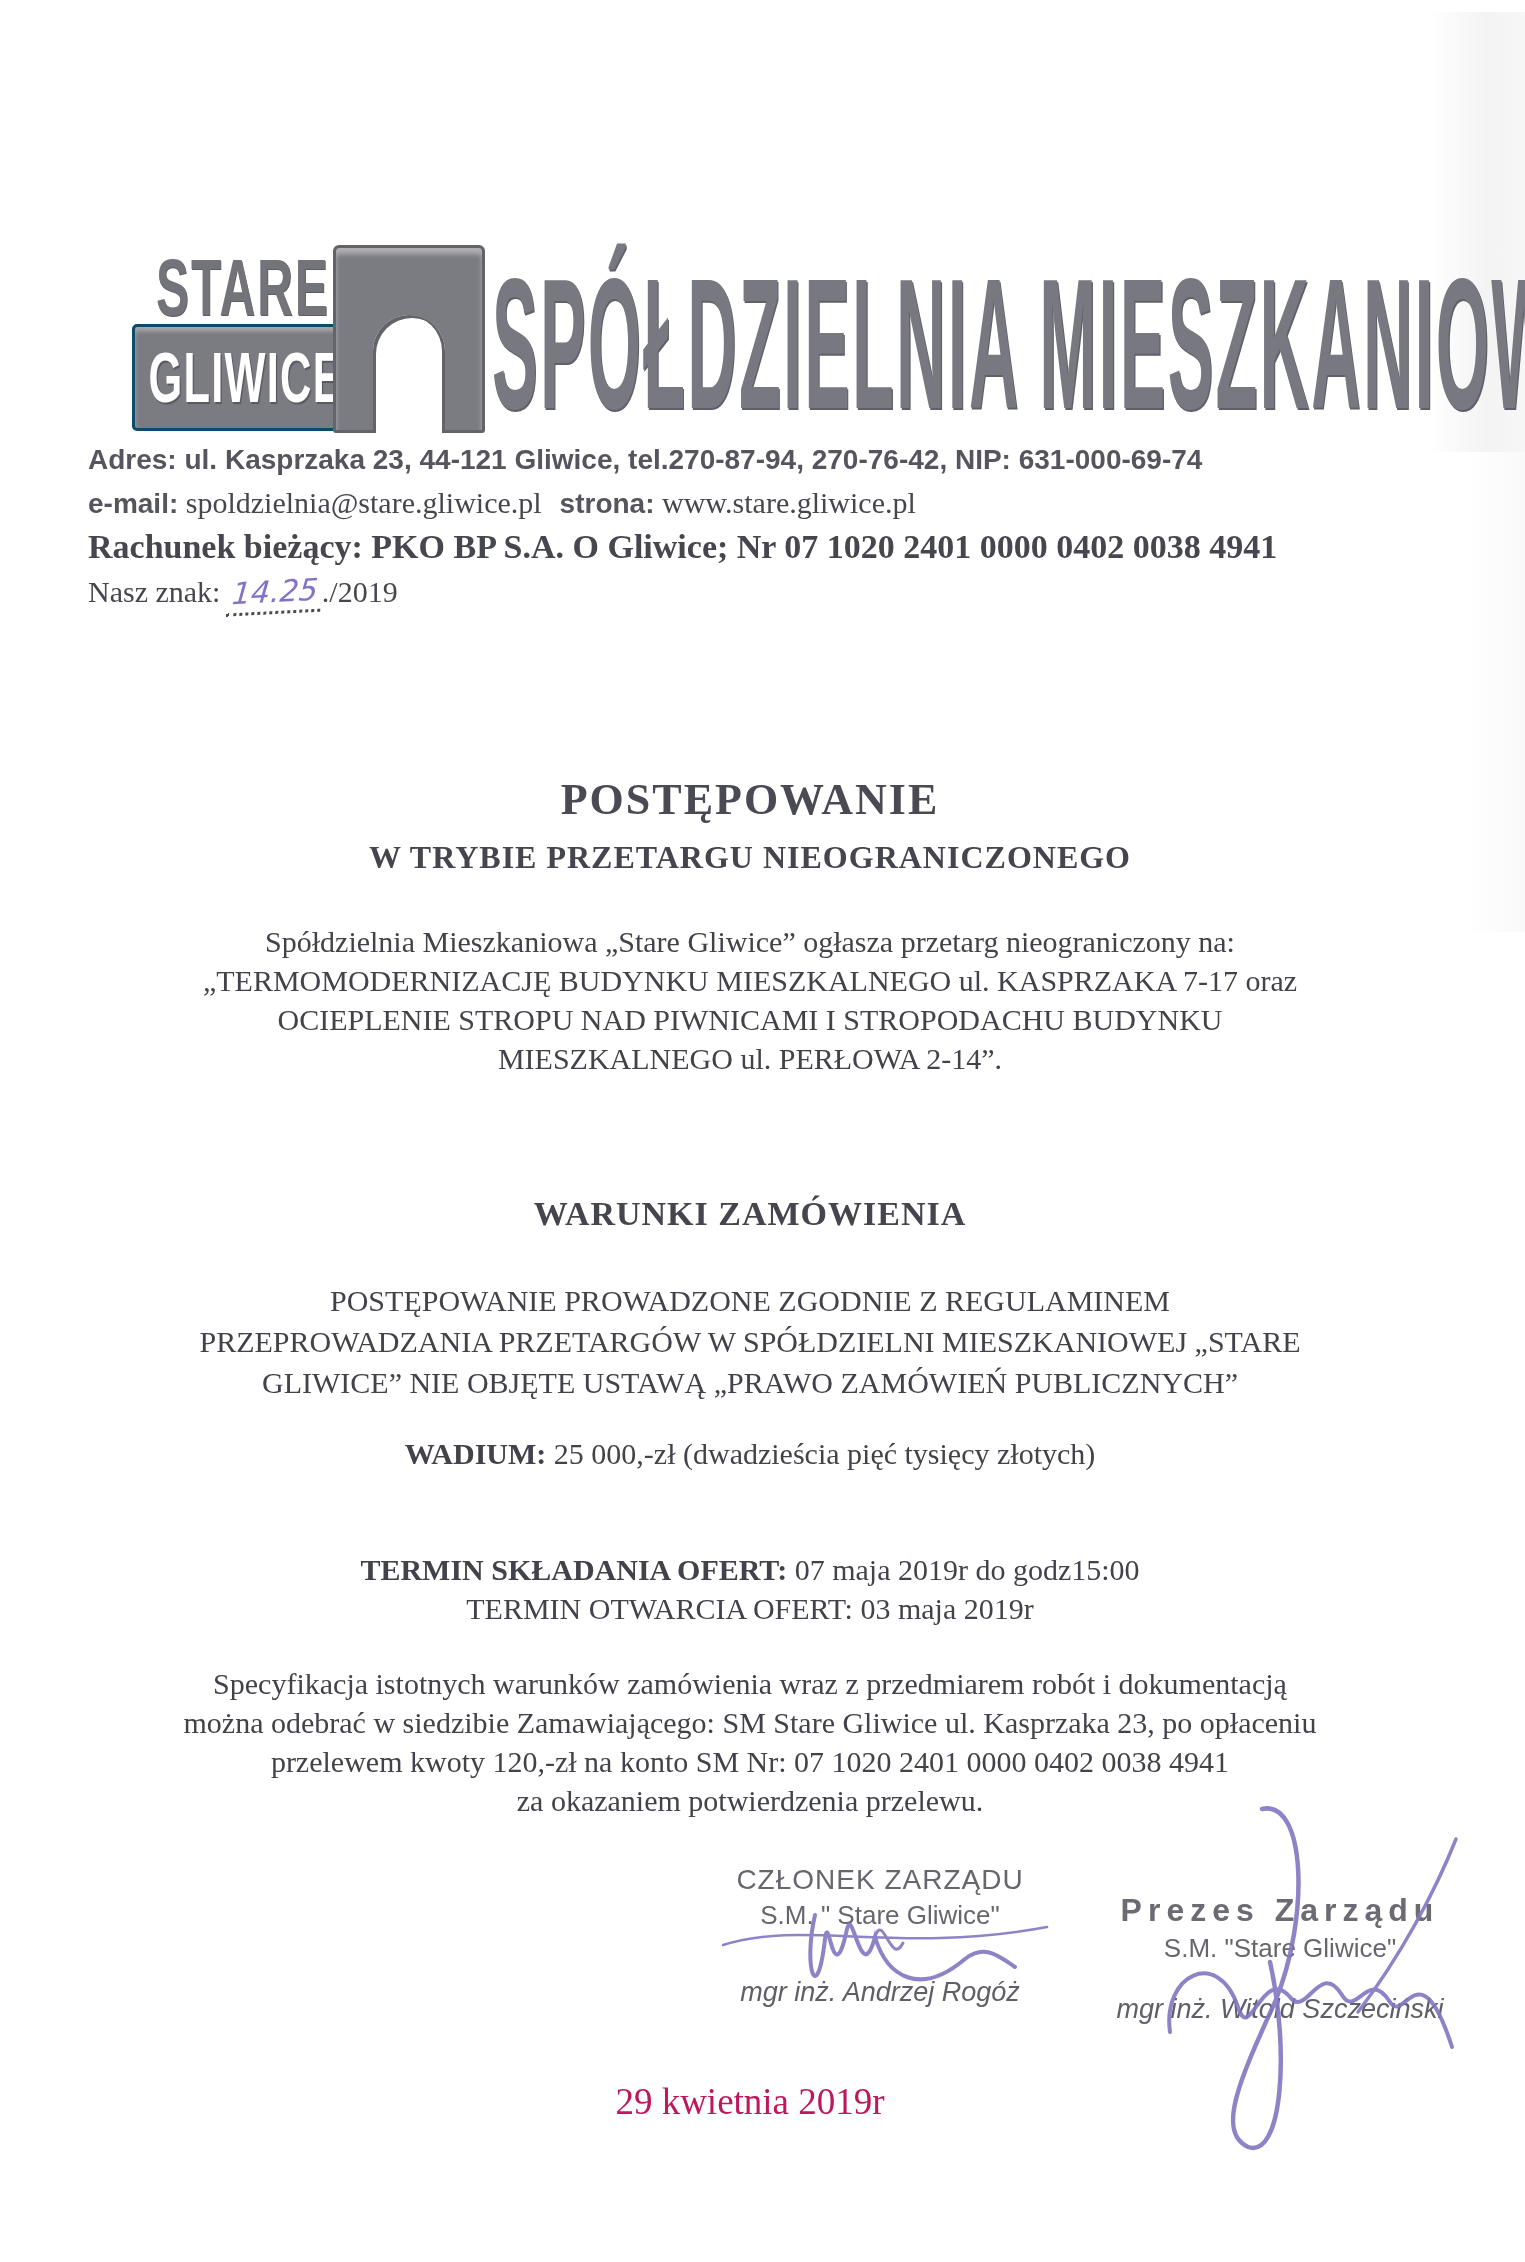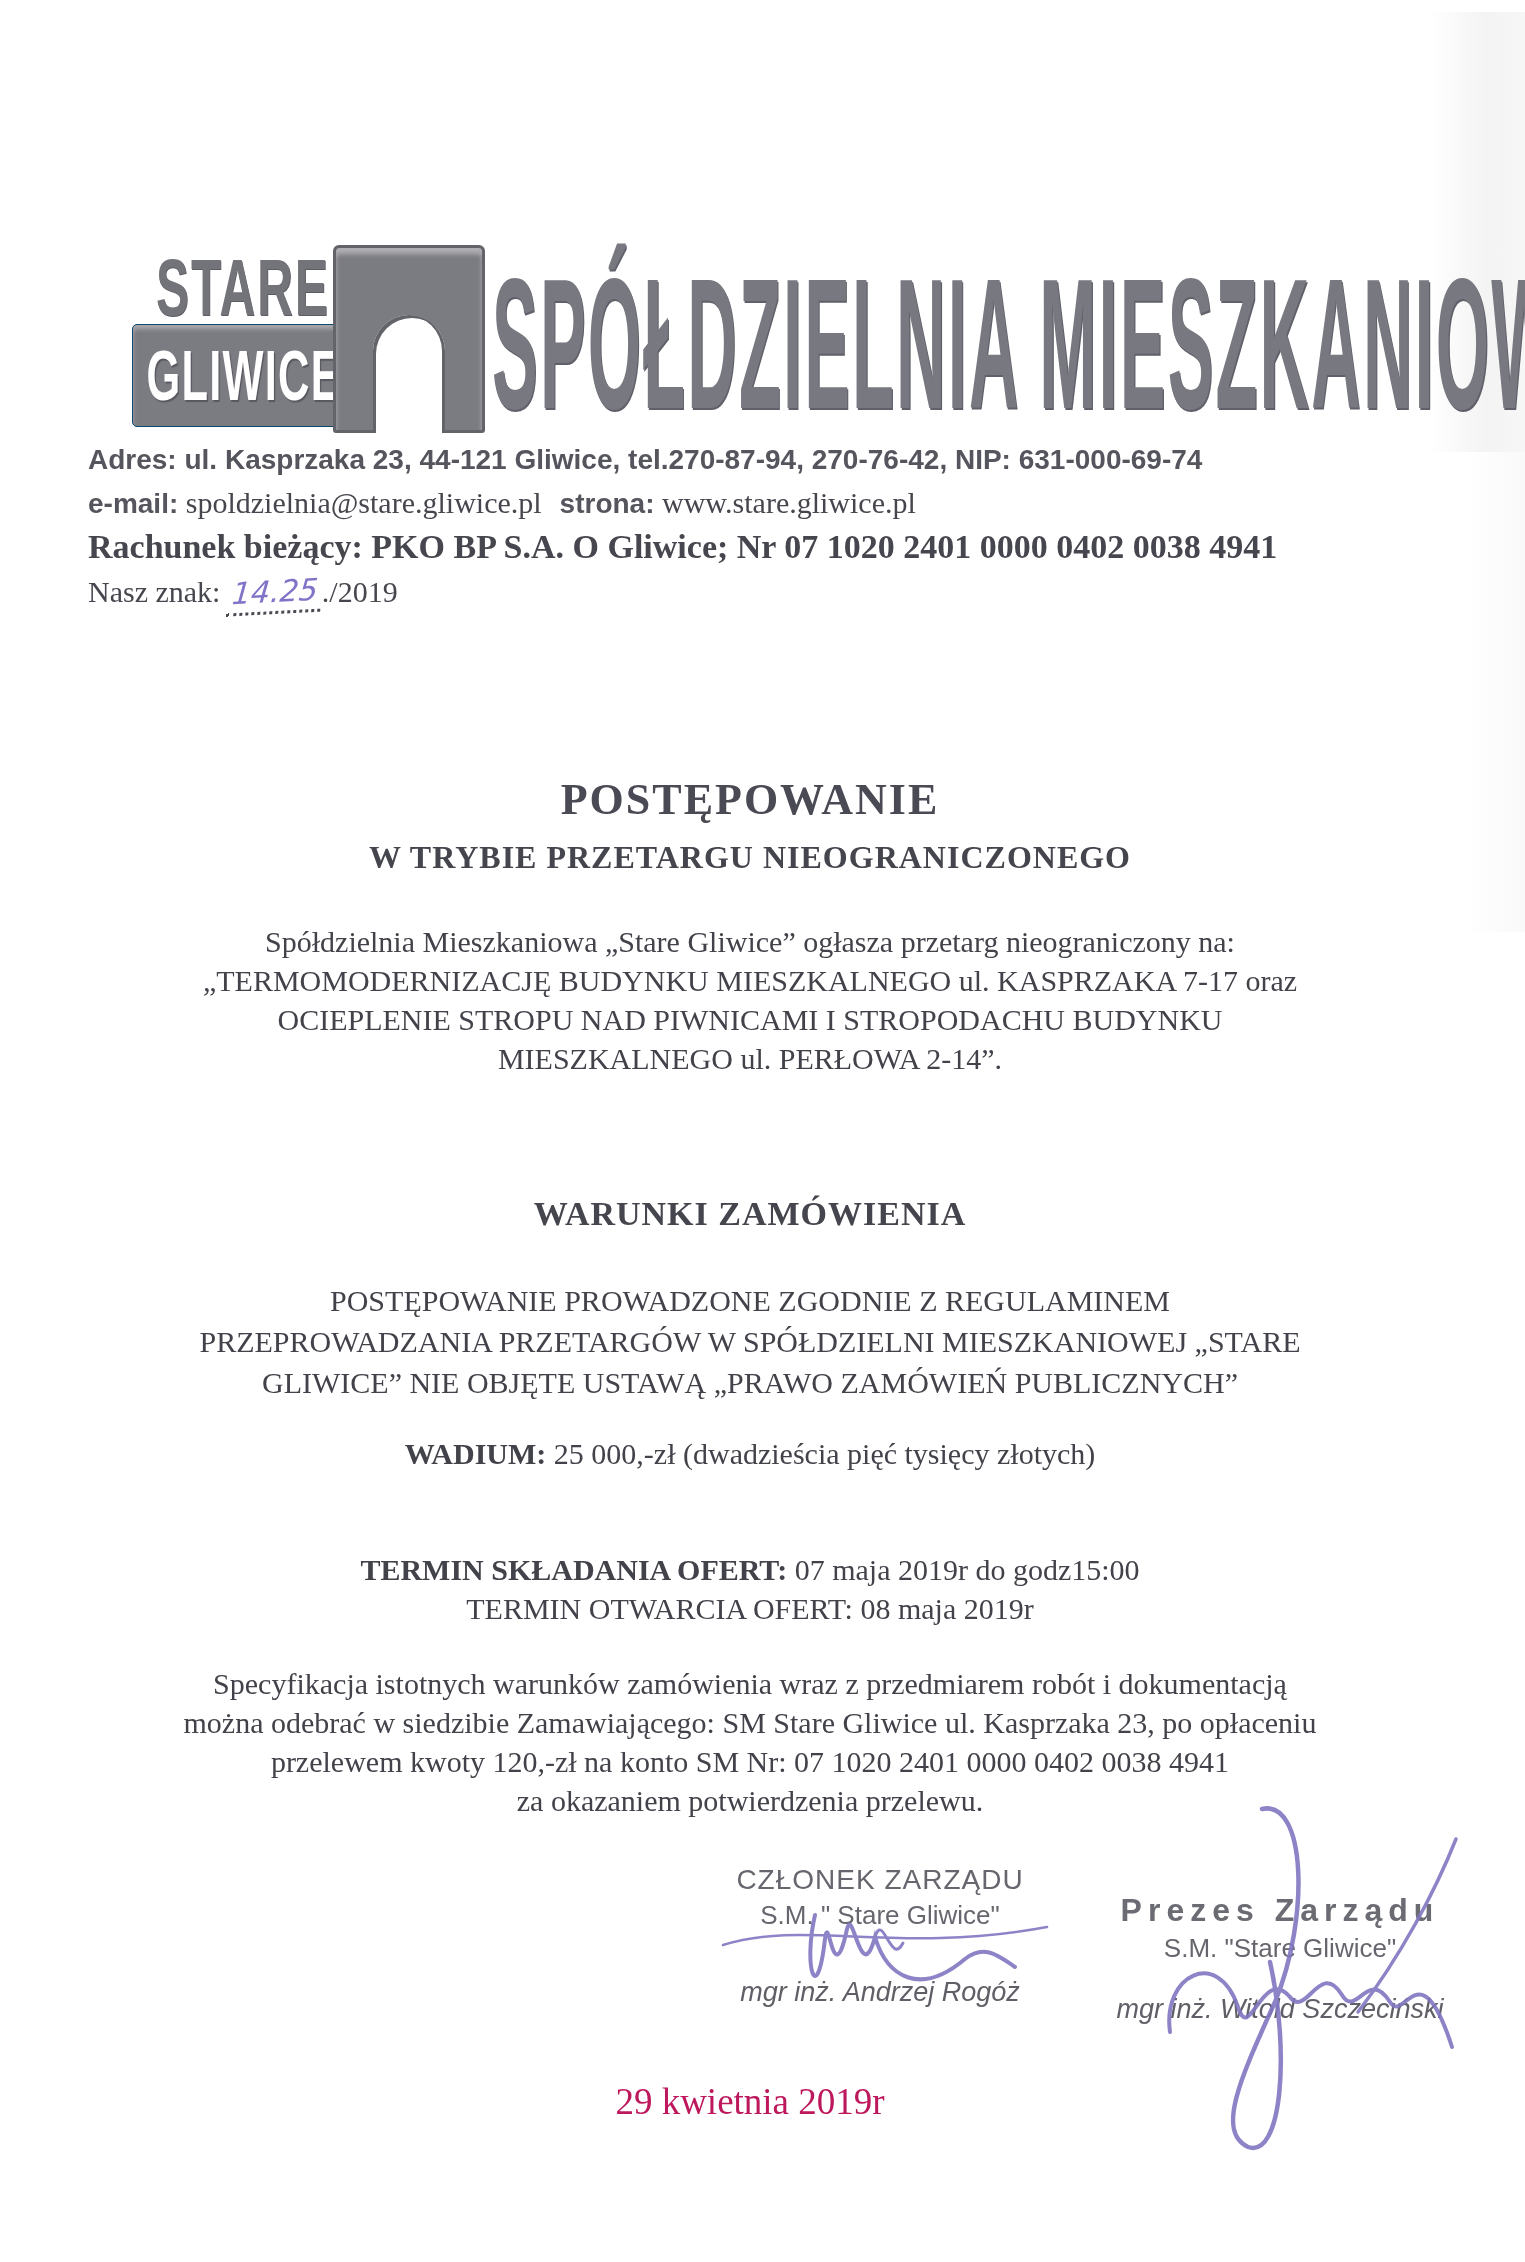--- a/index.html
+++ b/index.html
@@ -10,21 +10,21 @@
         background:linear-gradient(to right,rgba(90,90,100,0) 0%,rgba(90,90,100,0.07) 60%,rgba(90,90,100,0.05) 100%);}
   .scan-shadow-right2{position:absolute;right:0;top:440px;width:60px;height:480px;
         background:linear-gradient(to right,rgba(90,90,100,0) 0%,rgba(90,90,100,0.035) 100%);}
   
   .logo{position:absolute;left:0;top:0;}
   .logo-stare{position:absolute;left:156px;top:236px;font-family:"Liberation Sans",sans-serif;
         font-weight:bold;font-size:80px;line-height:80px;color:#73737a;letter-spacing:3px;
         transform:scaleX(0.62);transform-origin:left top;
         text-shadow:1px 1px 0 #5c5c63;}
   .logo-bar{position:absolute;left:132px;top:312px;width:222px;height:101px;background:#7b7b82;
-        border:1px solid #0c4a6e;border-radius:5px;box-shadow:inset 0 4px 4px rgba(255,255,255,.35);
+        border:3px solid #0c4a6e;border-radius:5px;box-shadow:inset 0 4px 4px rgba(255,255,255,.35);
         display:flex;align-items:center;justify-content:center;}
   .logo-bar-text{font-family:"Liberation Sans",sans-serif;font-weight:bold;font-size:70px;
         color:#ffffff;letter-spacing:2px;transform:scaleX(0.62);white-space:nowrap;
         text-shadow:2px 2px 1px rgba(60,60,70,.55);}
   .logo-arch{position:absolute;left:333px;top:233px;width:146px;height:182px;background:#7b7b82;
         border:3px solid #63636a;border-radius:6px 6px 3px 3px;
         box-shadow:inset 0 6px 5px rgba(255,255,255,.4);}
   .logo-arch-hole{position:absolute;left:50%;bottom:-3px;transform:translateX(-50%);
         width:72px;height:118px;background:#ffffff;border-radius:38px 38px 0 0;
         box-shadow:inset 3px 3px 0 #63636a, inset -3px 0 0 #63636a;}
@@ -108,21 +108,21 @@
     <div>PRZEPROWADZANIA PRZETARGÓW W SPÓŁDZIELNI MIESZKANIOWEJ „STARE</div>
     <div>GLIWICE” NIE OBJĘTE USTAWĄ „PRAWO ZAMÓWIEŃ PUBLICZNYCH”</div>
   </div>
 
   <div class="col para" style="top:1422px;">
     <span class="b">WADIUM:</span><span> 25 000,-zł (dwadzieścia pięć tysięcy złotych)</span>
   </div>
 
   <div class="col para" style="top:1538px;">
     <div><span class="b">TERMIN SKŁADANIA OFERT:</span><span> 07 maja 2019r do godz15:00</span></div>
-    <div>TERMIN OTWARCIA OFERT: 08 maja 2019r</div>
+    <div>TERMIN OTWARCIA OFERT: 03 maja 2019r</div>
   </div>
 
   <div class="col para" style="top:1652px;">
     <div>Specyfikacja istotnych warunków zamówienia wraz z przedmiarem robót i dokumentacją</div>
     <div>można odebrać w siedzibie Zamawiającego: SM Stare Gliwice ul. Kasprzaka 23, po opłaceniu</div>
     <div>przelewem kwoty 120,-zł na konto SM Nr: 07 1020 2401 0000 0402 0038 4941</div>
     <div>za okazaniem potwierdzenia przelewu.</div>
   </div>
 
   <div class="sig sig-left">

